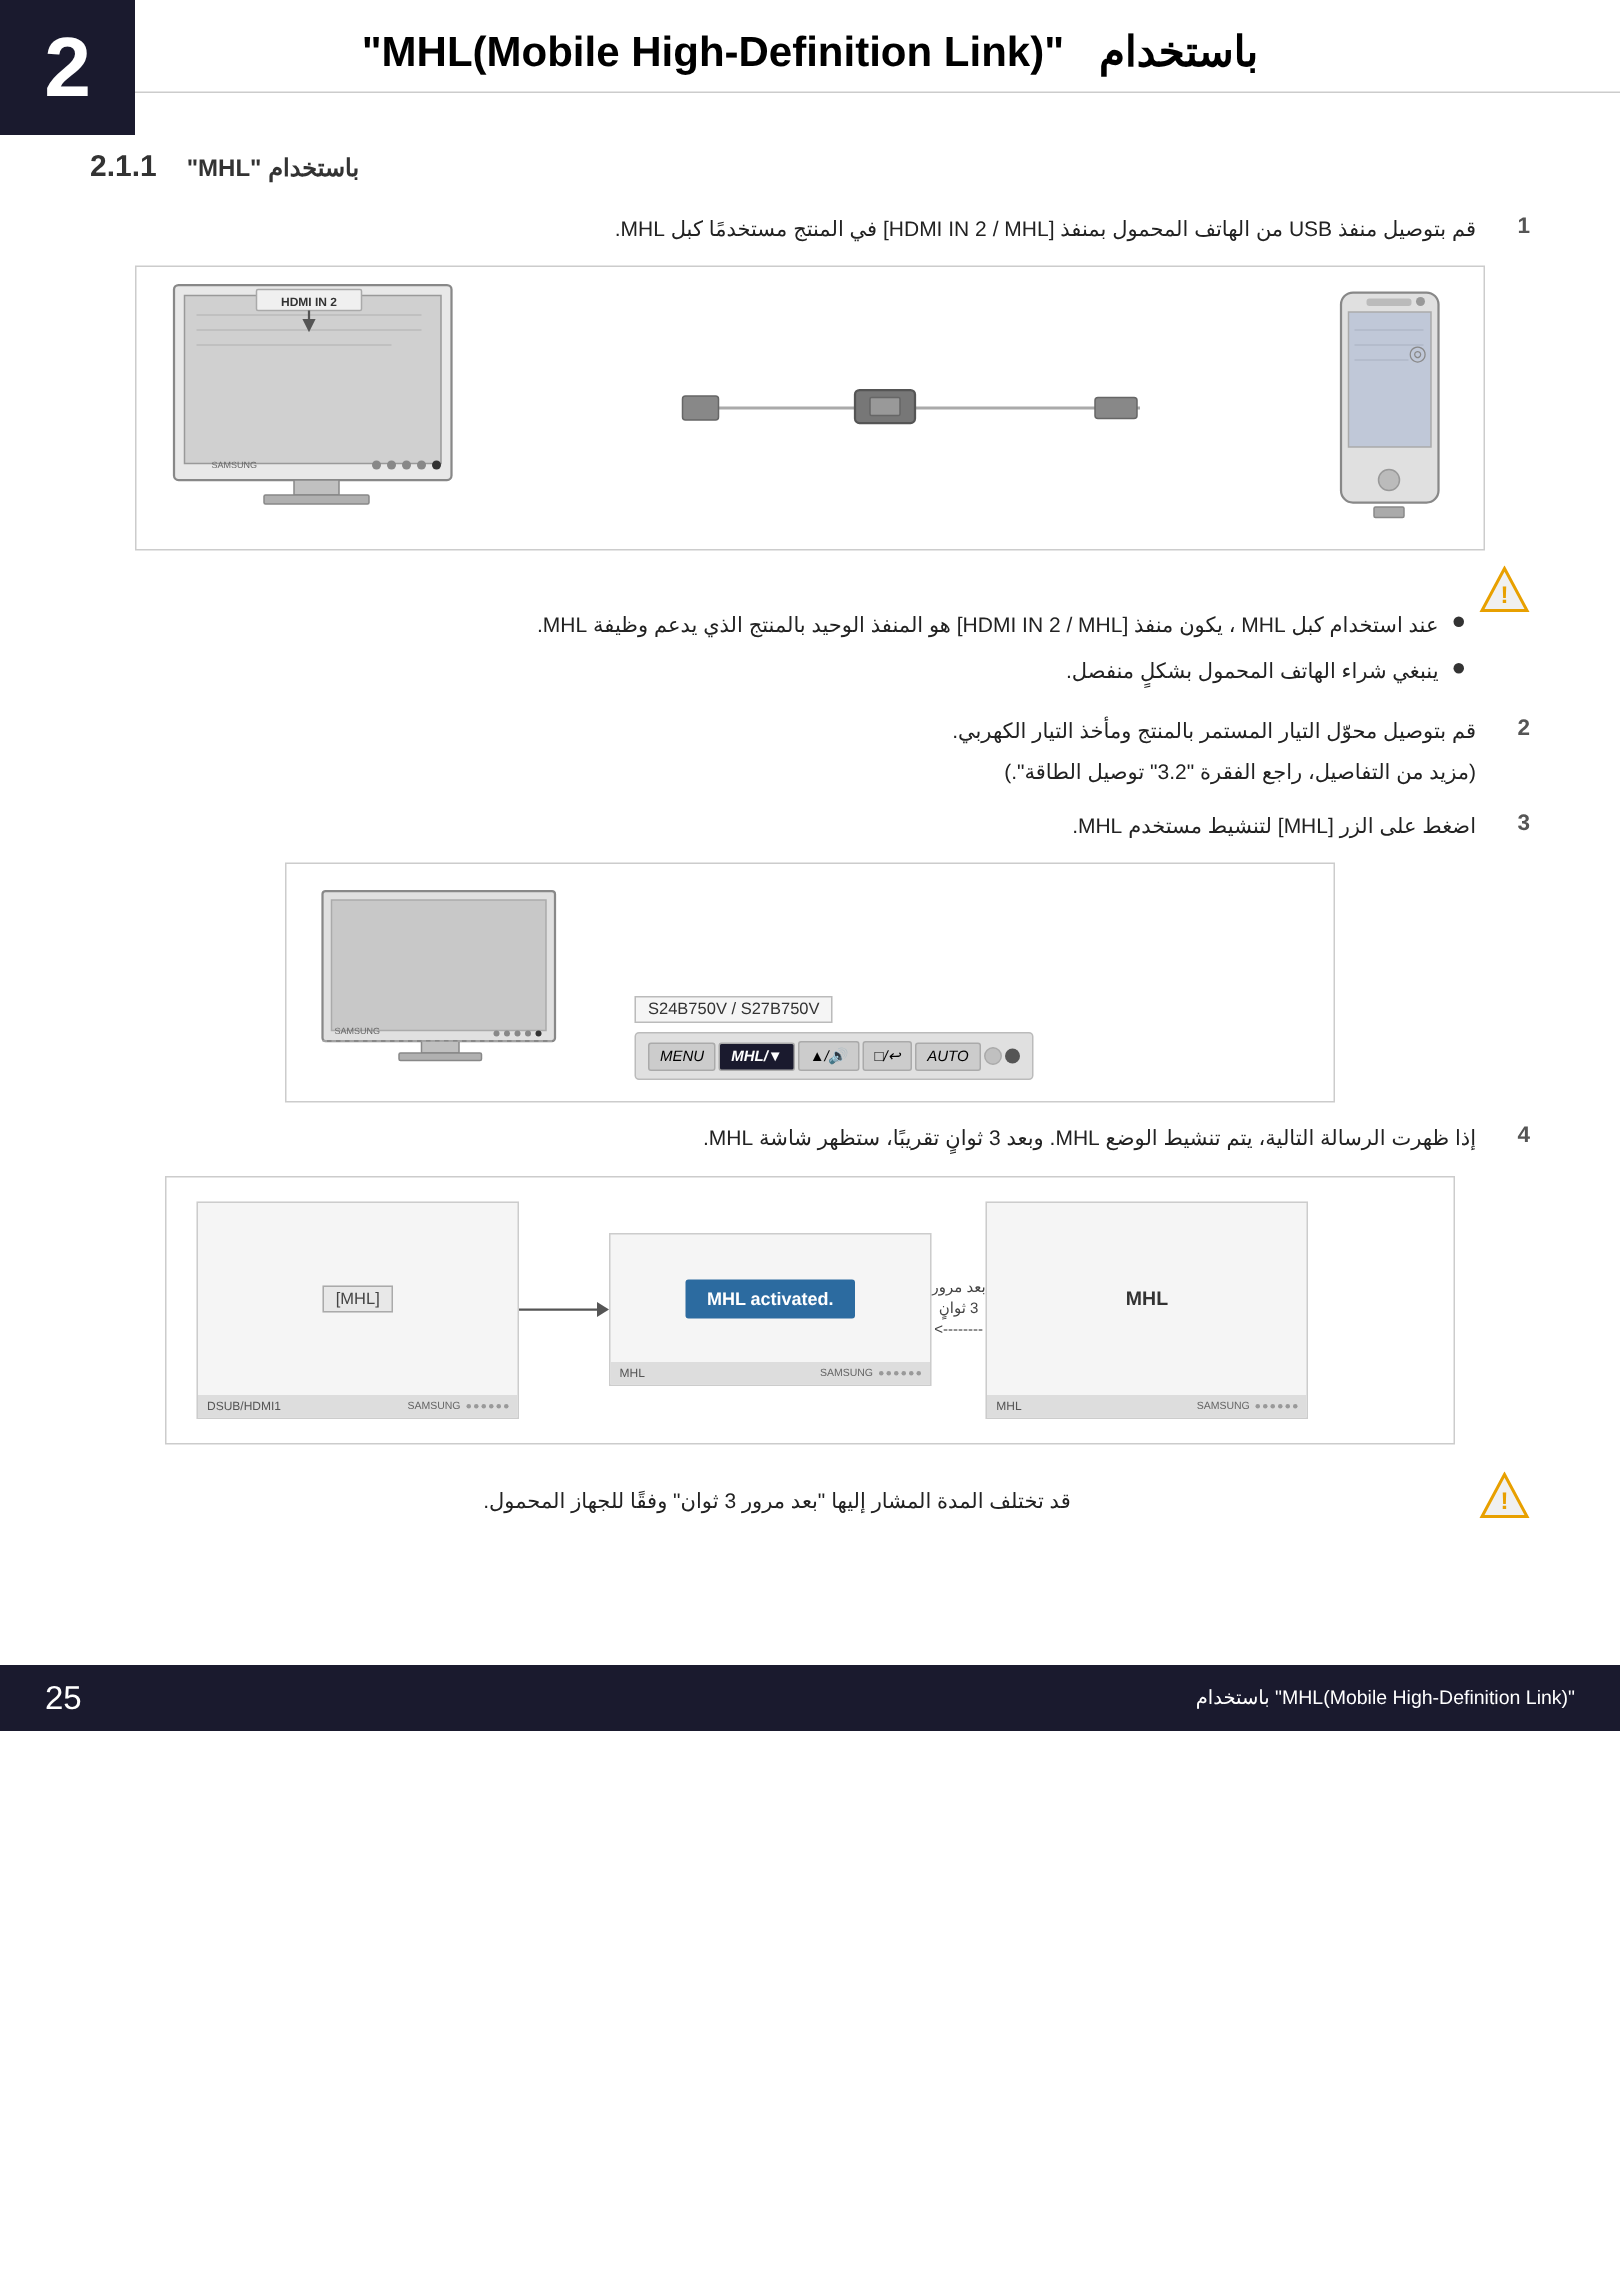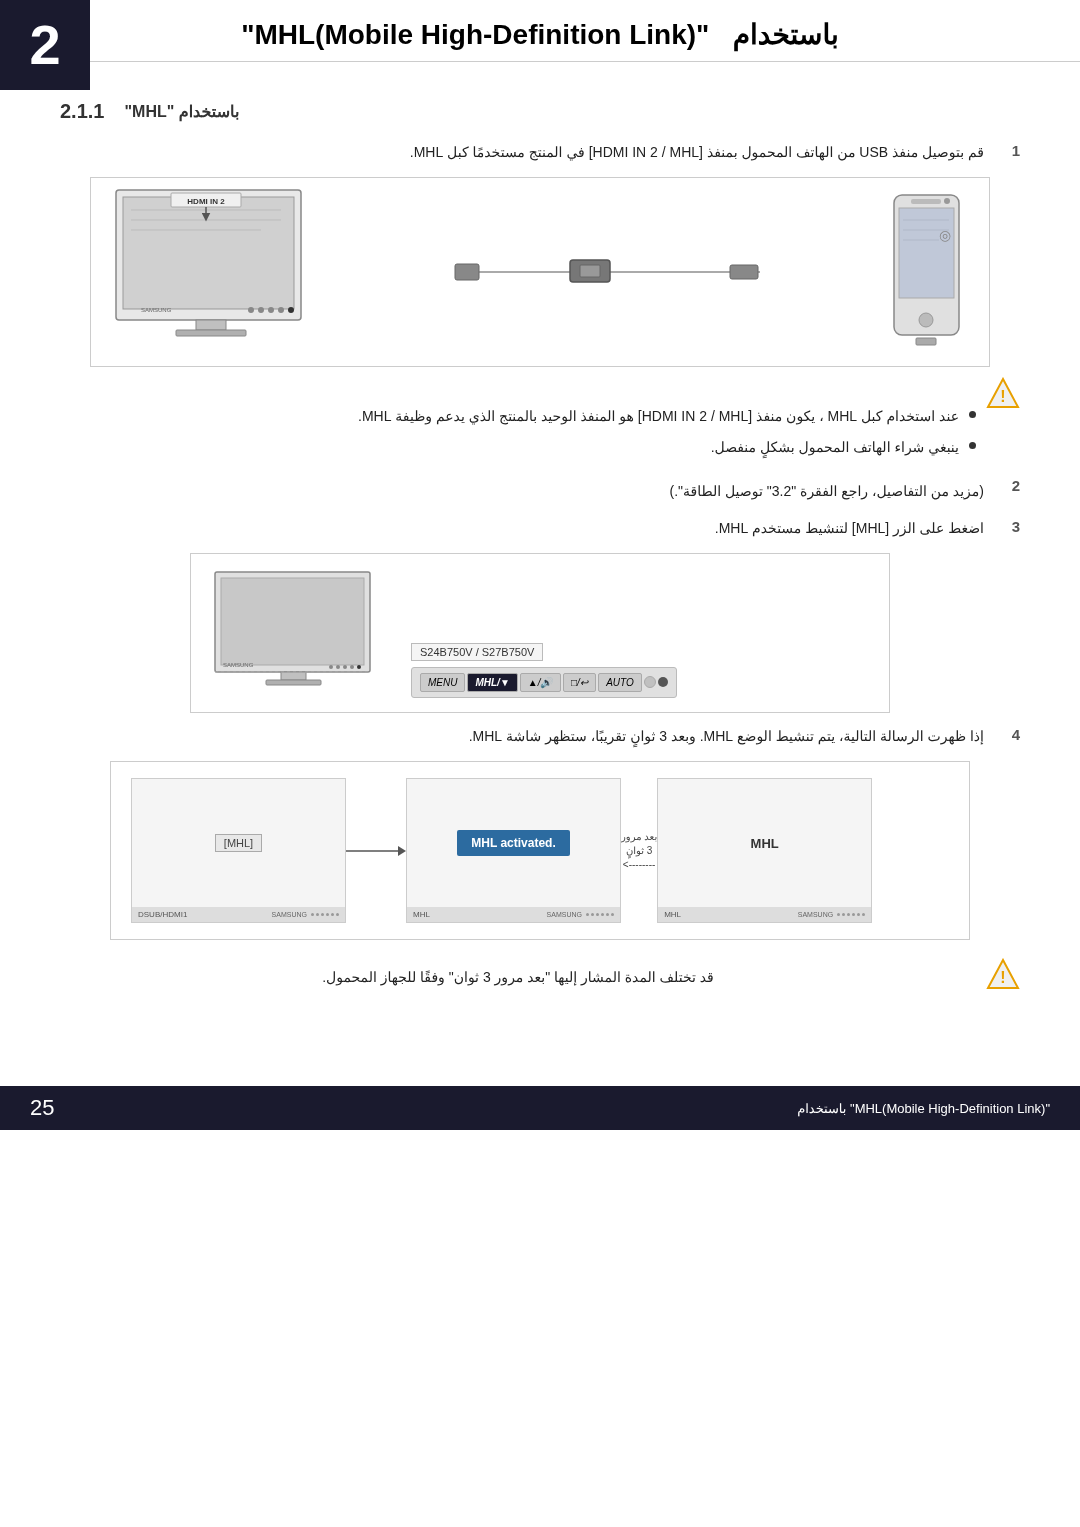--- a/index.html
+++ b/index.html
@@ -274,32 +274,33 @@
       <div class="bullet-item">
         <div class="bullet-dot"></div>
         <div class="bullet-text">ينبغي شراء الهاتف المحمول بشكلٍ منفصل.</div>
       </div>
     </div>
   </div>
 
   <div class="step" style="margin-top:10px;">
     <div class="step-number">2</div>
     <div>
+      <div class="step-text">قم بتوصيل محوّل التيار المستمر بالمنتج ومأخذ التيار الكهربي.</div>
       <div class="step-text" style="margin-top:4px;">(مزيد من التفاصيل، راجع الفقرة "3.2" توصيل الطاقة".)</div>
     </div>
   </div>
 
   <div class="step">
     <div class="step-number">3</div>
     <div class="step-text">اضغط على الزر [MHL] لتنشيط مستخدم MHL.</div>
   </div>
 
   <div style="border:1px solid #ccc; width:700px; margin:12px auto; background:#fff; padding:14px 20px; direction:ltr;">
 
-    <div style="display:flex; align-items:flex-end; gap:20px; direction:ltr;">
+    <div style="display:flex; align-items:flex-end; gap:32px; direction:ltr;">
       <div style="position:relative; width:180px; height:130px;">
         <svg width="180" height="130" viewBox="0 0 180 130">
           <rect x="4" y="4" width="155" height="100" rx="2" fill="#e0e0e0" stroke="#888" stroke-width="1.5"></rect>
           <rect x="10" y="10" width="143" height="87" fill="#c8c8c8" stroke="#aaa" stroke-width="1"></rect>
 
           <rect x="70" y="104" width="25" height="8" fill="#c0c0c0" stroke="#888" stroke-width="1"></rect>
           <rect x="55" y="112" width="55" height="5" rx="1" fill="#b0b0b0" stroke="#888" stroke-width="1"></rect>
 
           <line x1="4" y1="104" x2="159" y2="104" stroke="#aaa" stroke-width="1" stroke-dasharray="3,3"></line>
 
@@ -353,21 +354,21 @@
       </div>
     </div>
 
     <div style="display:flex; flex-direction:column; align-items:center; gap:4px;">
       <svg width="60" height="40" viewBox="0 0 60 40">
         <line x1="0" y1="20" x2="52" y2="20" stroke="#555" stroke-width="1.5"></line>
         <polygon points="52,15 60,20 52,25" fill="#555"></polygon>
       </svg>
     </div>
 
-    <div style="width:215px; height:145px; border:1px solid #ccc; background:#f5f5f5; position:relative; display:flex; flex-direction:column;">
+    <div style="width:215px; height:102px; border:1px solid #ccc; background:#f5f5f5; position:relative; display:flex; flex-direction:column;">
       <div style="flex:1; display:flex; align-items:center; justify-content:center; position:relative;">
         <div style="background:#2c6ba0; color:#fff; padding:6px 14px; font-size:12px; font-weight:bold; border-radius:2px;">MHL activated.</div>
       </div>
       <div style="background:#ddd; padding:3px 6px; display:flex; align-items:center; gap:4px;">
         <span style="font-size:8px; color:#555;">MHL</span>
         <span style="font-size:7px; color:#666; margin-left:auto;">SAMSUNG</span>
         <span style="display:flex; gap:2px;">
           <span style="width:3px;height:3px;border-radius:50%;background:#999;display:inline-block;"></span>
           <span style="width:3px;height:3px;border-radius:50%;background:#999;display:inline-block;"></span>
           <span style="width:3px;height:3px;border-radius:50%;background:#999;display:inline-block;"></span>

